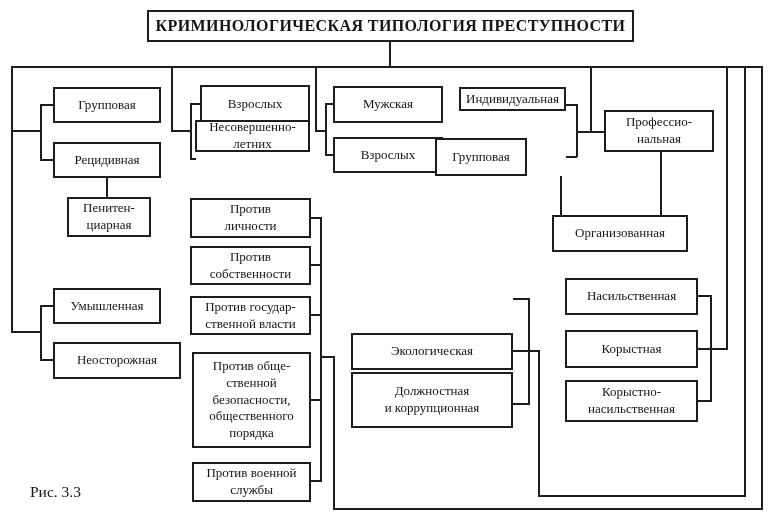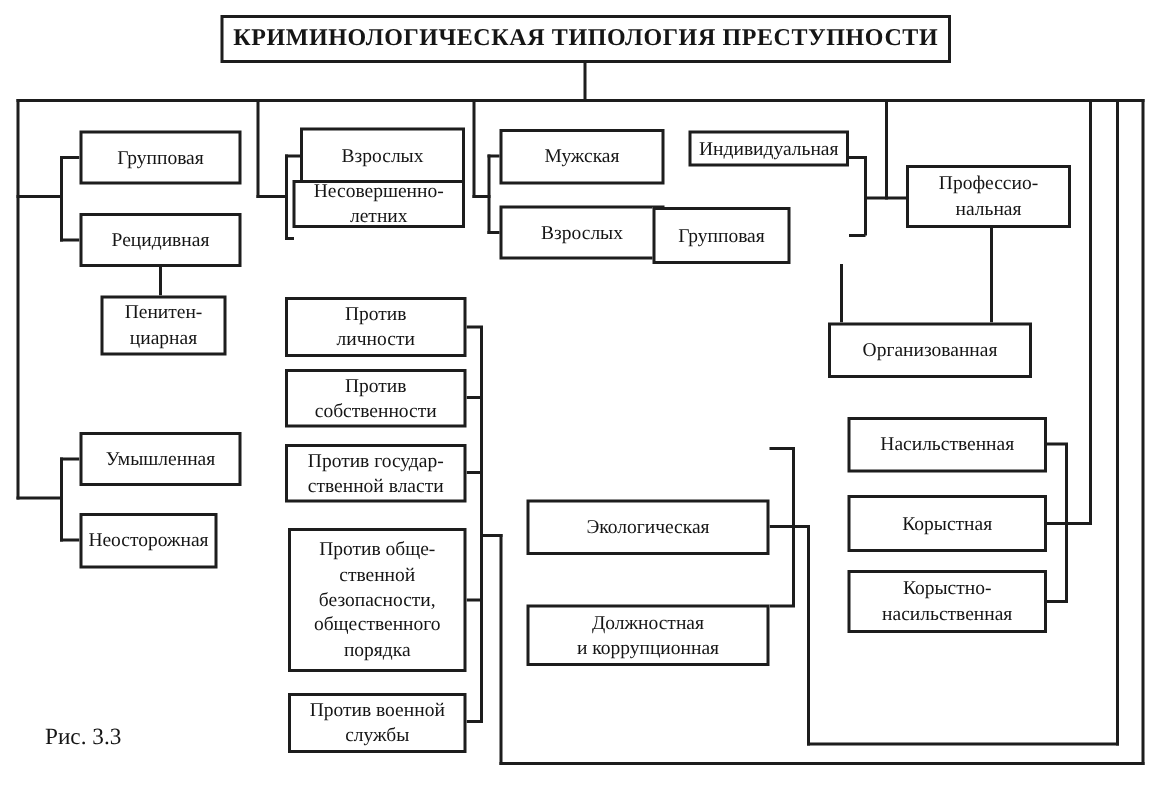--- a/index.html
+++ b/index.html
@@ -88,21 +88,21 @@
   <div class="line" style="left:320px;top:356px;width:15px;height:2px"></div>
   <div class="line" style="left:333px;top:356px;width:2px;height:154px"></div>
   <div class="line" style="left:333px;top:508px;width:430px;height:2px"></div>
   <div class="line" style="left:761px;top:66px;width:2px;height:444px"></div>
 
   <div class="node" style="left:53px;top:87px;width:108px;height:36px">Групповая</div>
   <div class="node" style="left:53px;top:142px;width:108px;height:36px">Рецидивная</div>
   <div class="node" style="left:67px;top:197px;width:84px;height:40px">Пенитен-
 циарная</div>
   <div class="node" style="left:53px;top:288px;width:108px;height:36px">Умышленная</div>
-  <div class="node" style="left:53px;top:342px;width:92px;height:37px">Неосторожная</div>
+  <div class="node" style="left:53px;top:342px;width:128px;height:37px">Неосторожная</div>
 
   <div class="node" style="left:200px;top:85px;width:110px;height:38px">Взрослых</div>
   <div class="node" style="left:195px;top:120px;width:115px;height:32px">Несовершенно-
 летних</div>
 
   <div class="node" style="left:190px;top:198px;width:121px;height:40px">Против
 личности</div>
   <div class="node" style="left:190px;top:246px;width:121px;height:39px">Против
 собственности</div>
   <div class="node" style="left:190px;top:296px;width:121px;height:39px">Против государ-
@@ -112,21 +112,21 @@
 безопасности,
 общественного
 порядка</div>
   <div class="node" style="left:192px;top:462px;width:119px;height:40px">Против военной
 службы</div>
 
   <div class="node" style="left:333px;top:86px;width:110px;height:37px">Мужская</div>
   <div class="node" style="left:333px;top:137px;width:110px;height:36px">Взрослых</div>
 
   <div class="node" style="left:351px;top:333px;width:162px;height:37px">Экологическая</div>
-  <div class="node" style="left:351px;top:403px;width:162px;height:41px">Должностная
+  <div class="node" style="left:351px;top:372px;width:162px;height:56px">Должностная
 и коррупционная</div>
 
   <div class="node" style="left:459px;top:87px;width:107px;height:24px">Индивидуальная</div>
   <div class="node" style="left:435px;top:138px;width:92px;height:38px">Групповая</div>
   <div class="node" style="left:604px;top:110px;width:110px;height:42px">Профессио-
 нальная</div>
   <div class="node" style="left:552px;top:215px;width:136px;height:37px">Организованная</div>
 
   <div class="node" style="left:565px;top:278px;width:133px;height:37px">Насильственная</div>
   <div class="node" style="left:565px;top:330px;width:133px;height:38px">Корыстная</div>

